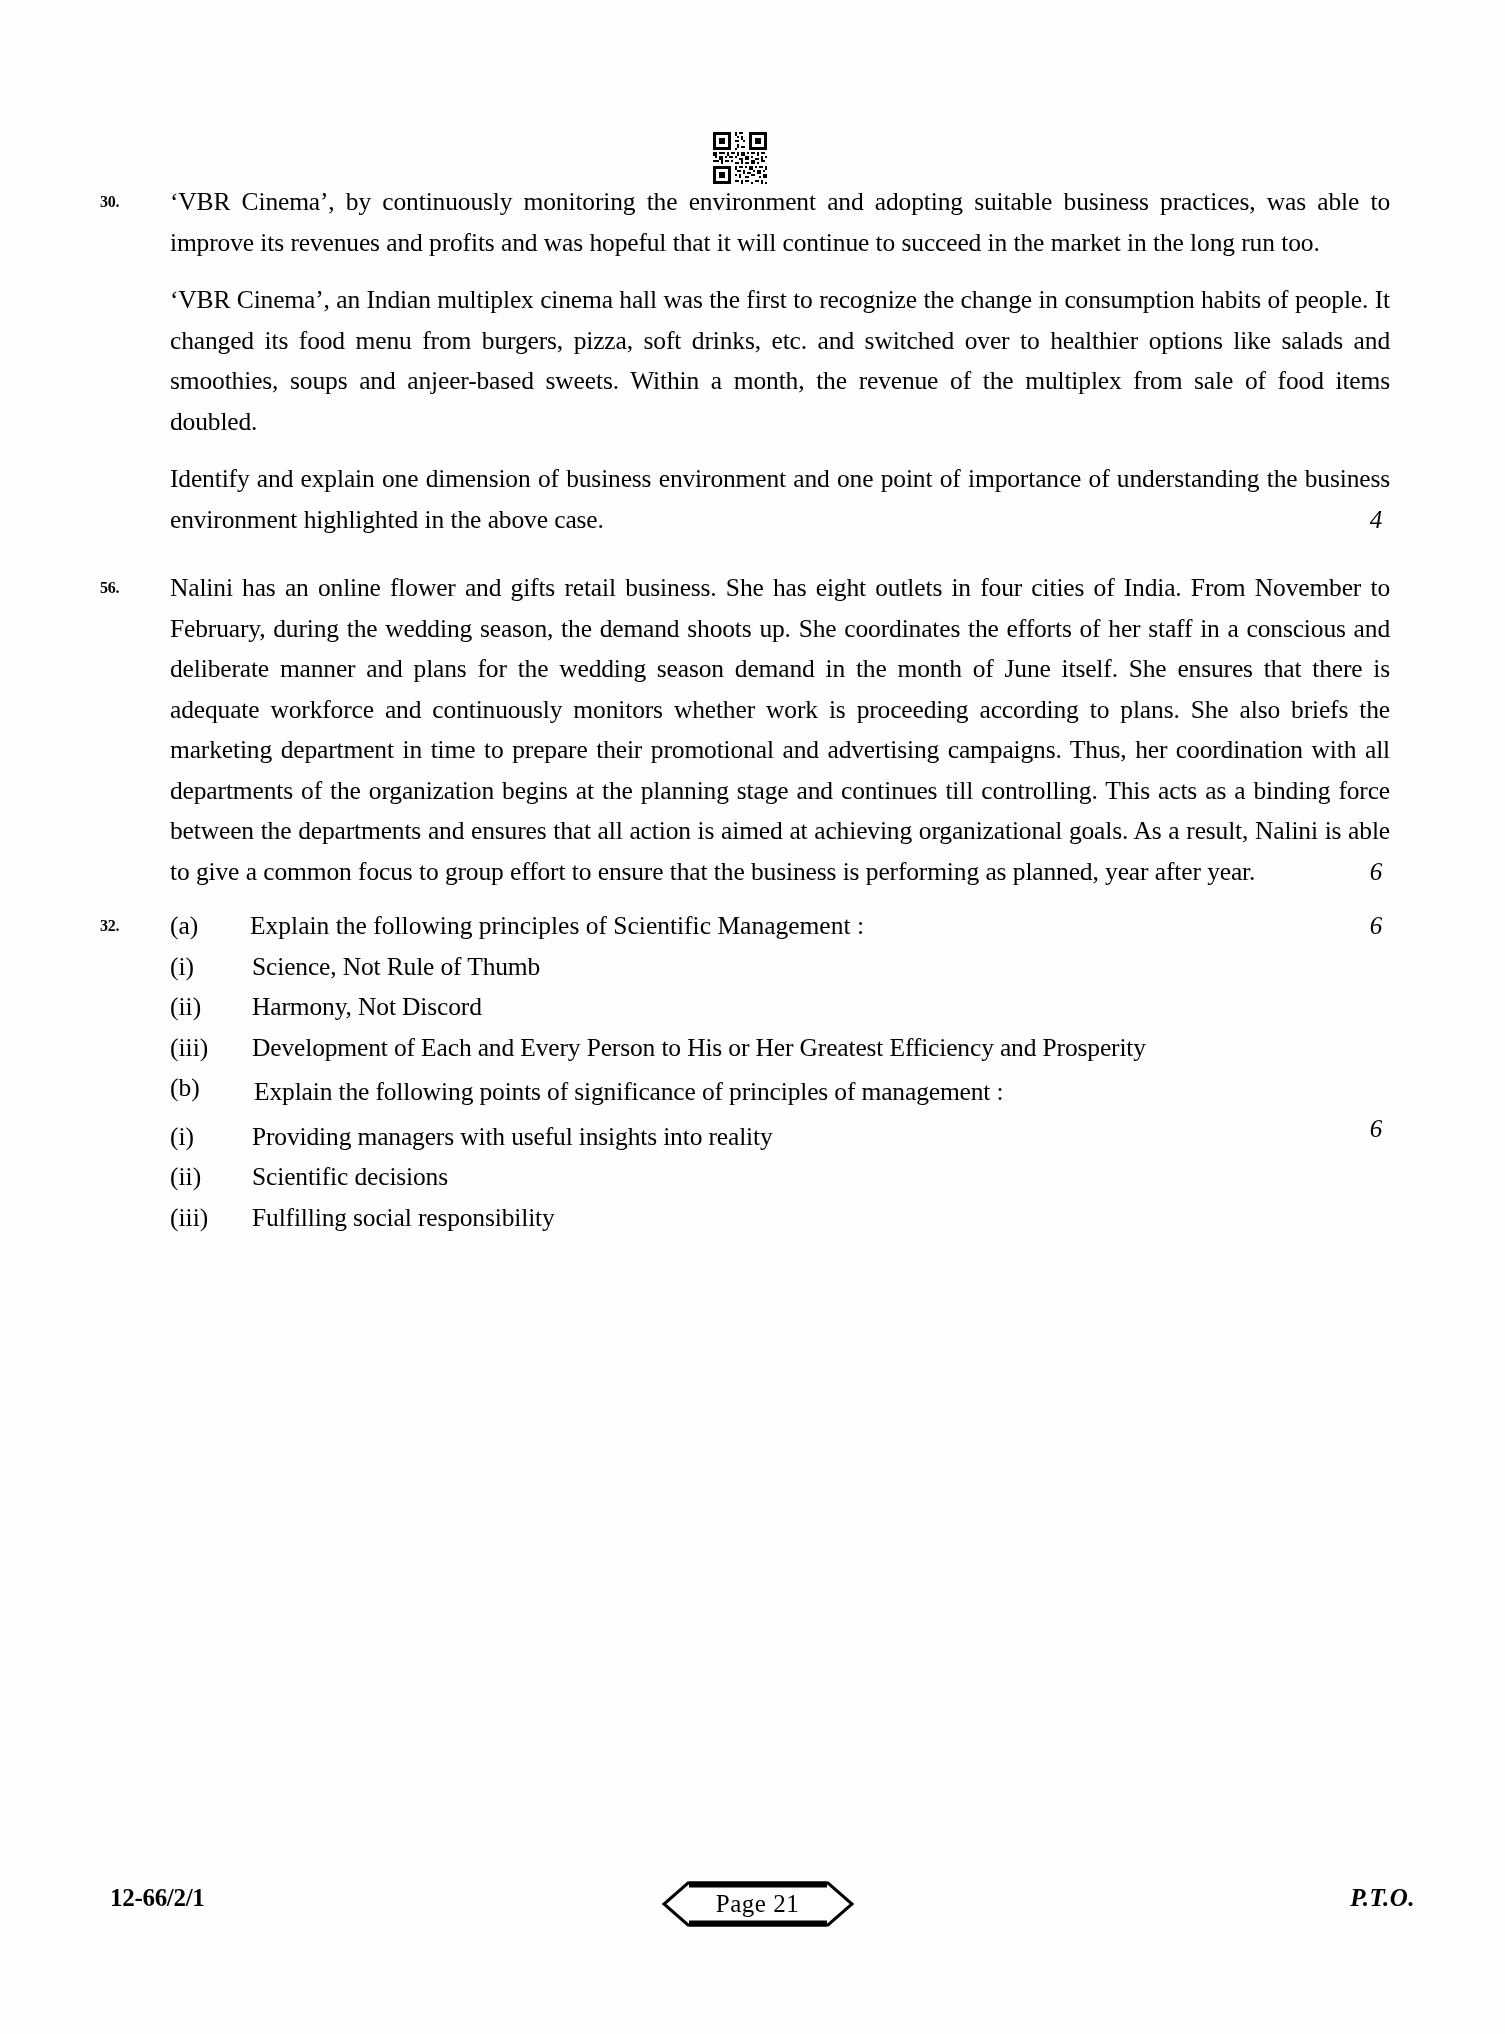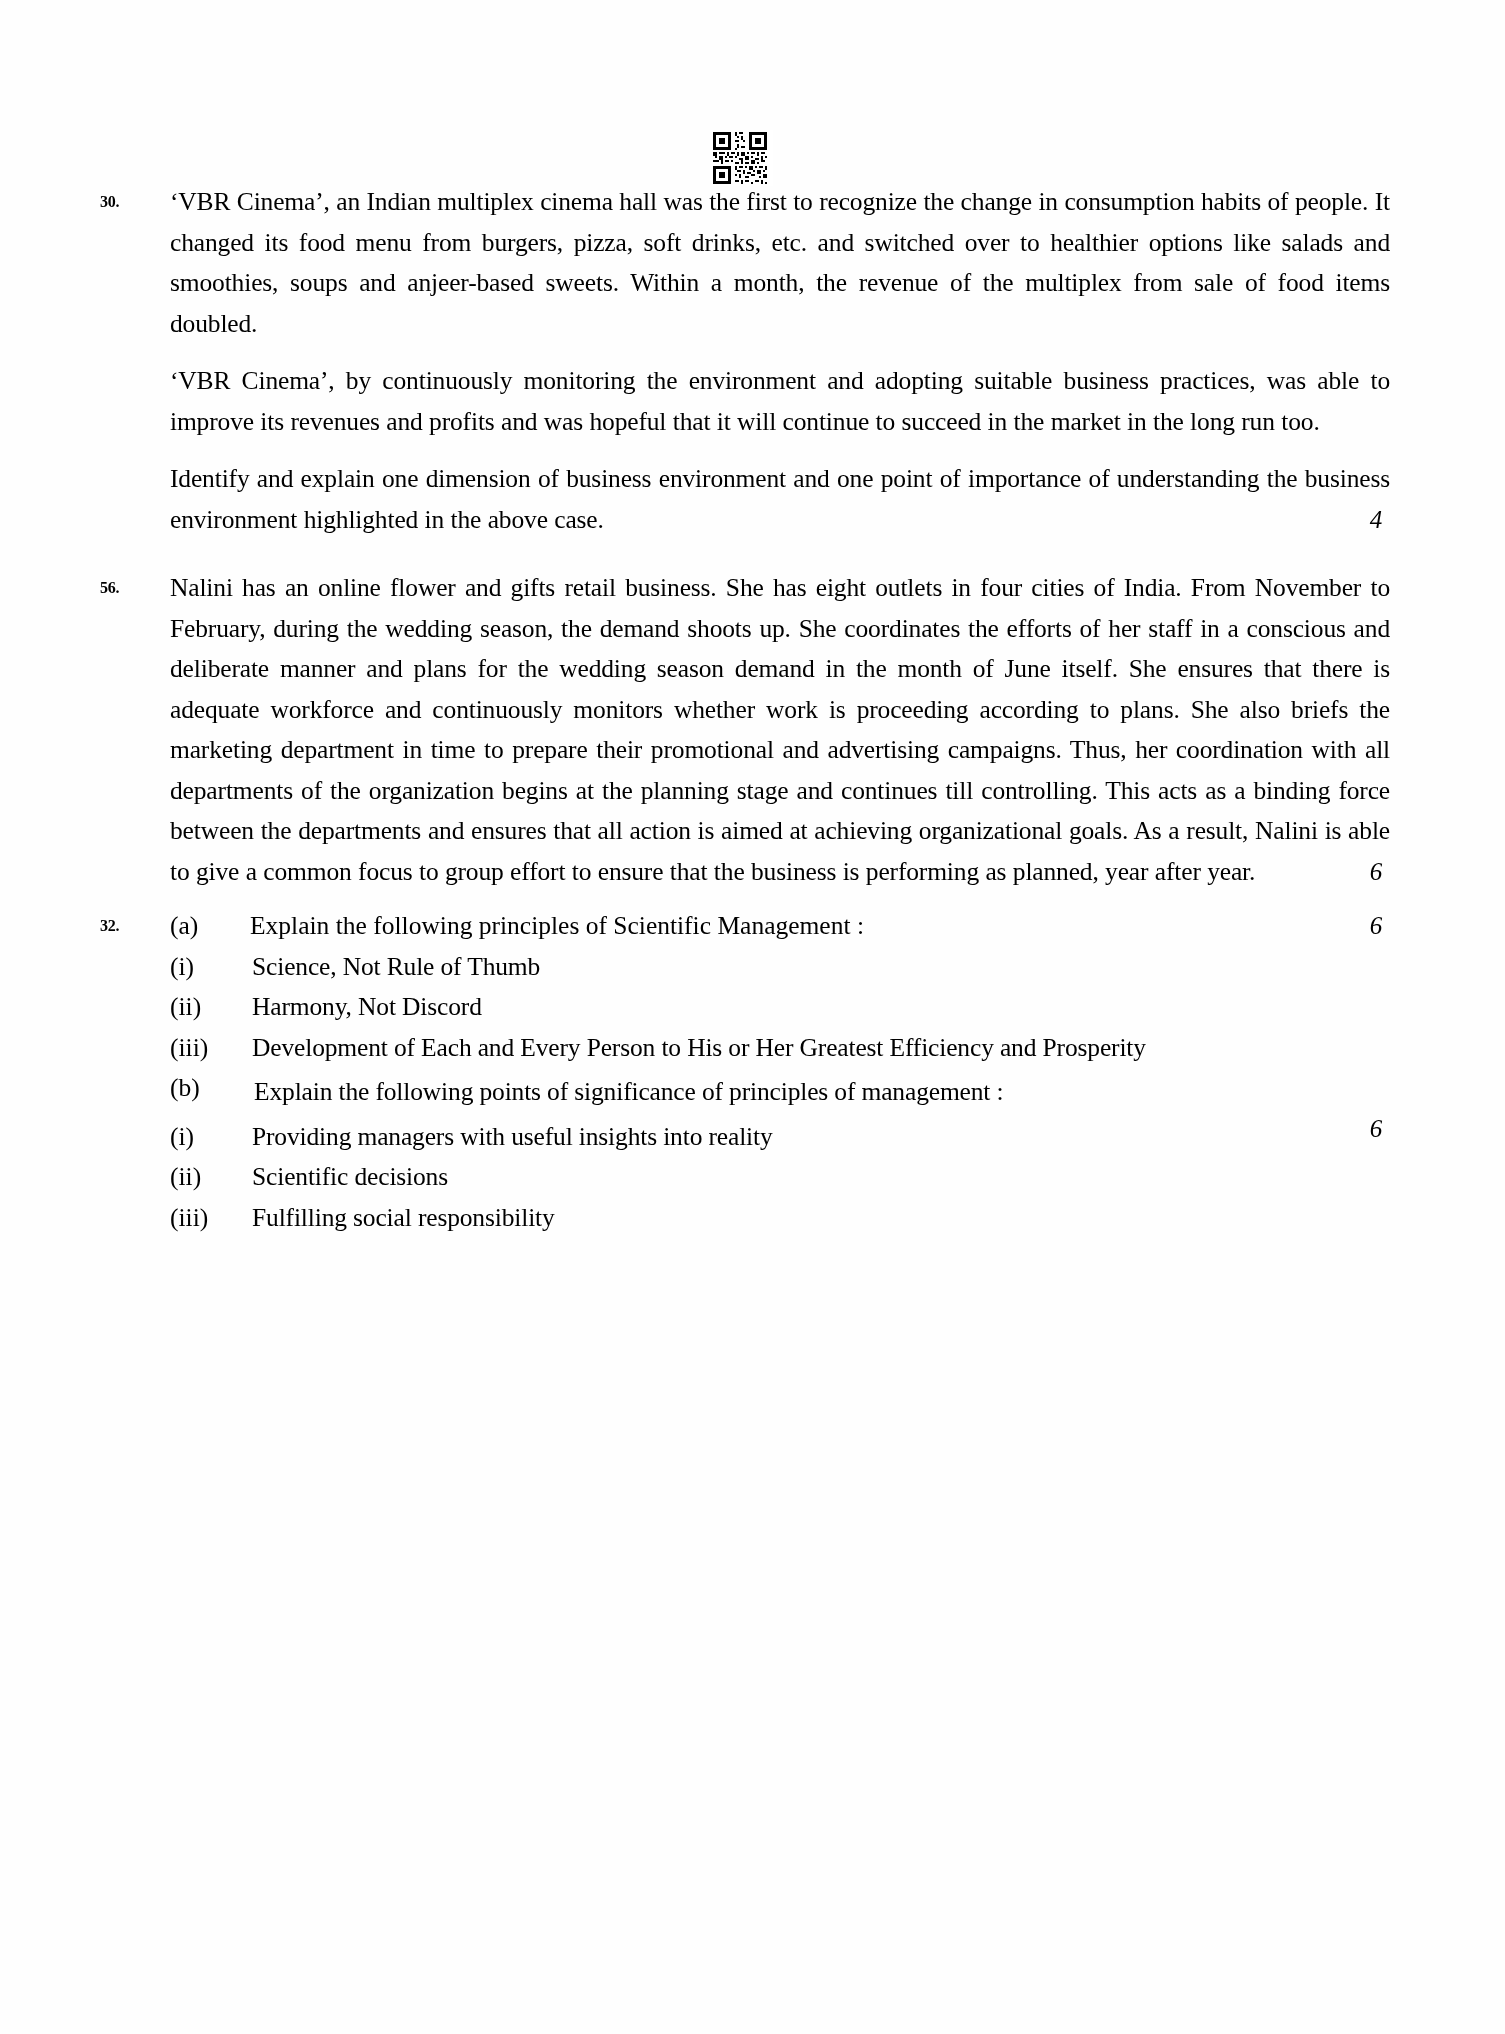--- a/index.html
+++ b/index.html
@@ -274,22 +274,22 @@
         <rect x="27" y="26" width="1" height="1"></rect>
       </g>
     </svg>
   </div>
 
   <div class="content">
 
     <div class="qblock">
       <div class="qnum">30.</div>
       <div class="qbody">
+        <p class="para">‘VBR Cinema’, by continuously monitoring the environment and adopting suitable business practices, was able to improve its revenues and profits and was hopeful that it will continue to succeed in the market in the long run too.</p>
         <p class="para">‘VBR Cinema’, an Indian multiplex cinema hall was the first to recognize the change in consumption habits of people. It changed its food menu from burgers, pizza, soft drinks, etc. and switched over to healthier options like salads and smoothies, soups and anjeer-based sweets. Within a month, the revenue of the multiplex from sale of food items doubled.</p>
-        <p class="para">‘VBR Cinema’, by continuously monitoring the environment and adopting suitable business practices, was able to improve its revenues and profits and was hopeful that it will continue to succeed in the market in the long run too.</p>
         <p class="para tight">Identify and explain one dimension of business environment and one point of importance of understanding the business environment highlighted in the above case.</p>
       </div>
       <div class="marks" style="bottom:0;">4</div>
     </div>
 
     <div class="gap-md"></div>
 
     <div class="qblock">
       <div class="qnum">56.</div>
       <div class="qbody">
@@ -349,14 +349,28 @@
             <div class="rnum">(iii)</div>
             <div class="rtext">Fulfilling social responsibility</div>
           </div>
         </div>
 
       </div>
     </div>
 
   </div>
 
+  <div class="footer">
+    <div class="footer-code">12-66/2/1</div>
+
+    <div class="page-badge">
+      <svg viewBox="0 0 196 52" aria-hidden="true">
+        <polygon points="28,5 168,5 192,26 168,47 28,47 4,26" fill="#ffffff" stroke="#000000" stroke-width="3"></polygon>
+        <line x1="29" y1="6.5" x2="167" y2="6.5" stroke="#000000" stroke-width="6"></line>
+        <line x1="29" y1="45.5" x2="167" y2="45.5" stroke="#000000" stroke-width="6"></line>
+      </svg>
+      <span class="badge-text">Page 21</span>
+    </div>
+
+    <div class="footer-pto">P.T.O.</div>
+  </div>
 
 </div>
 
 </body></html>

